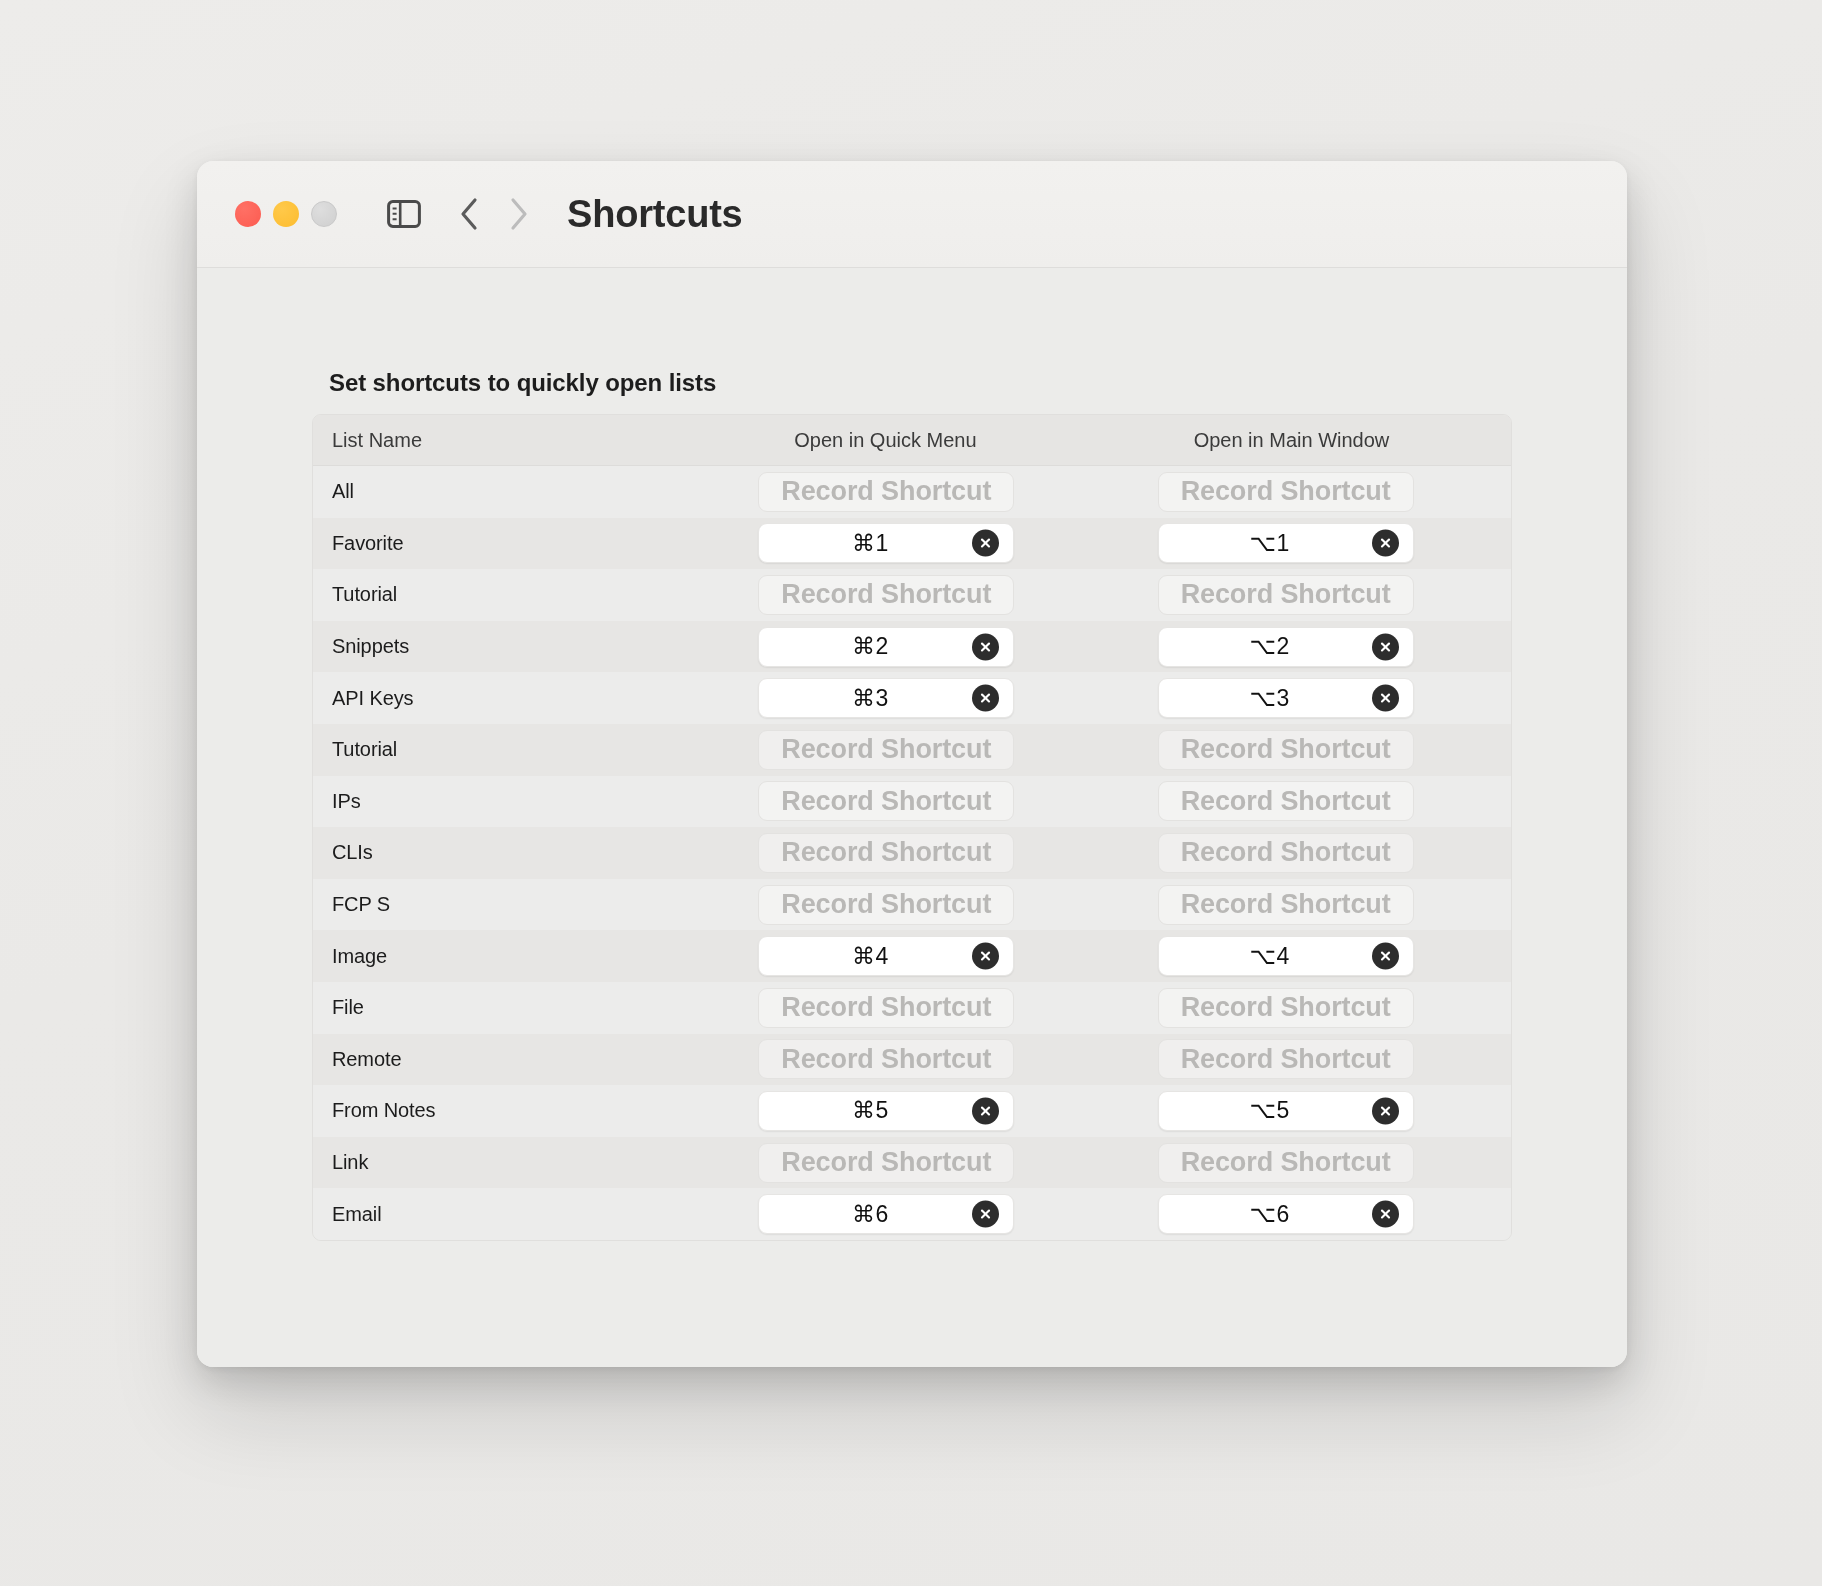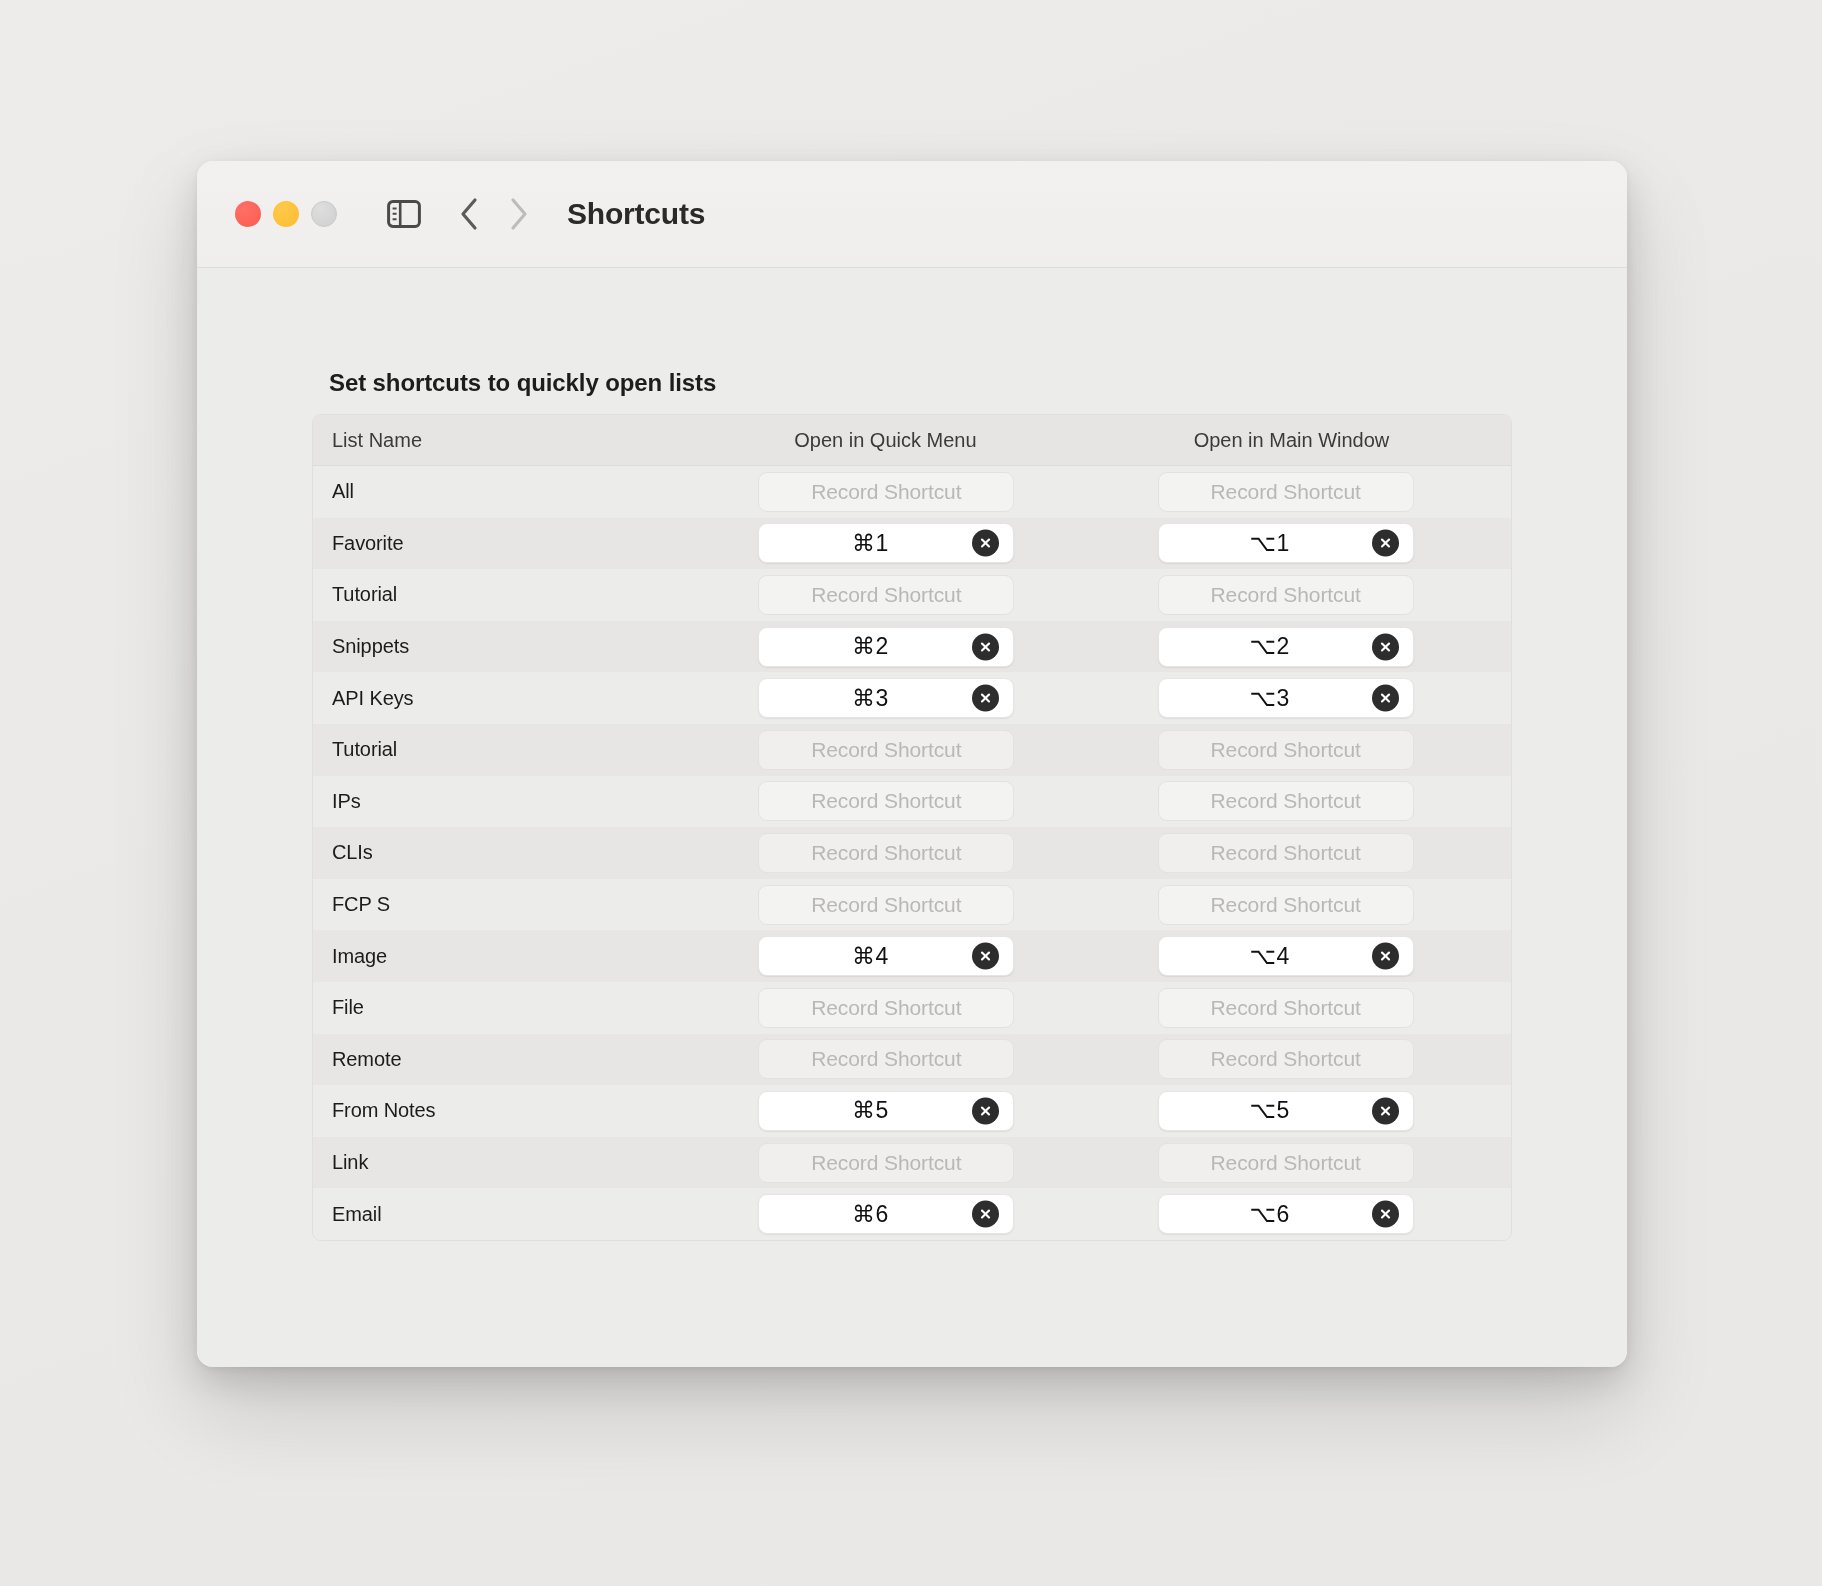--- a/index.html
+++ b/index.html
@@ -58,21 +58,21 @@
     width: 46px; height: 46px; border-radius: 6px;
     background: transparent; border: none; cursor: default;
   }
   .sidebar-btn { margin-left: 44px; }
   .nav-btn { width: 42px; }
   .nav-back { margin-left: 22px; }
   .nav-fwd  { margin-left: 6px; }
 
   .win-title {
     margin-left: 28px;
-    font-size: 30px;
+    font-size: 38px;
     font-weight: 700;
     color: #2a2a2a;
     letter-spacing: -0.2px;
   }
 
   
   .content {
     position: relative;
     height: calc(100% - 107px);
     background: #ececea;
@@ -146,24 +146,25 @@
   
   .record-pill {
     width: 256px;
     height: 40px;
     border-radius: 9px;
     border: 1px solid #e3e2e0;
     background: rgba(255,255,255,0.38);
     display: flex;
     align-items: center;
     justify-content: center;
-    font-size: 21px;
+    font-size: 27px;
     color: #b9b8b6;
     cursor: default;
     letter-spacing: -0.1px;
+    font-weight: bold;
   }
 
   .shortcut-field {
     position: relative;
     width: 256px;
     height: 40px;
     border-radius: 9px;
     background: #ffffff;
     border: 1px solid #e6e5e3;
     box-shadow: 0 1px 1.5px rgba(0,0,0,0.07);

